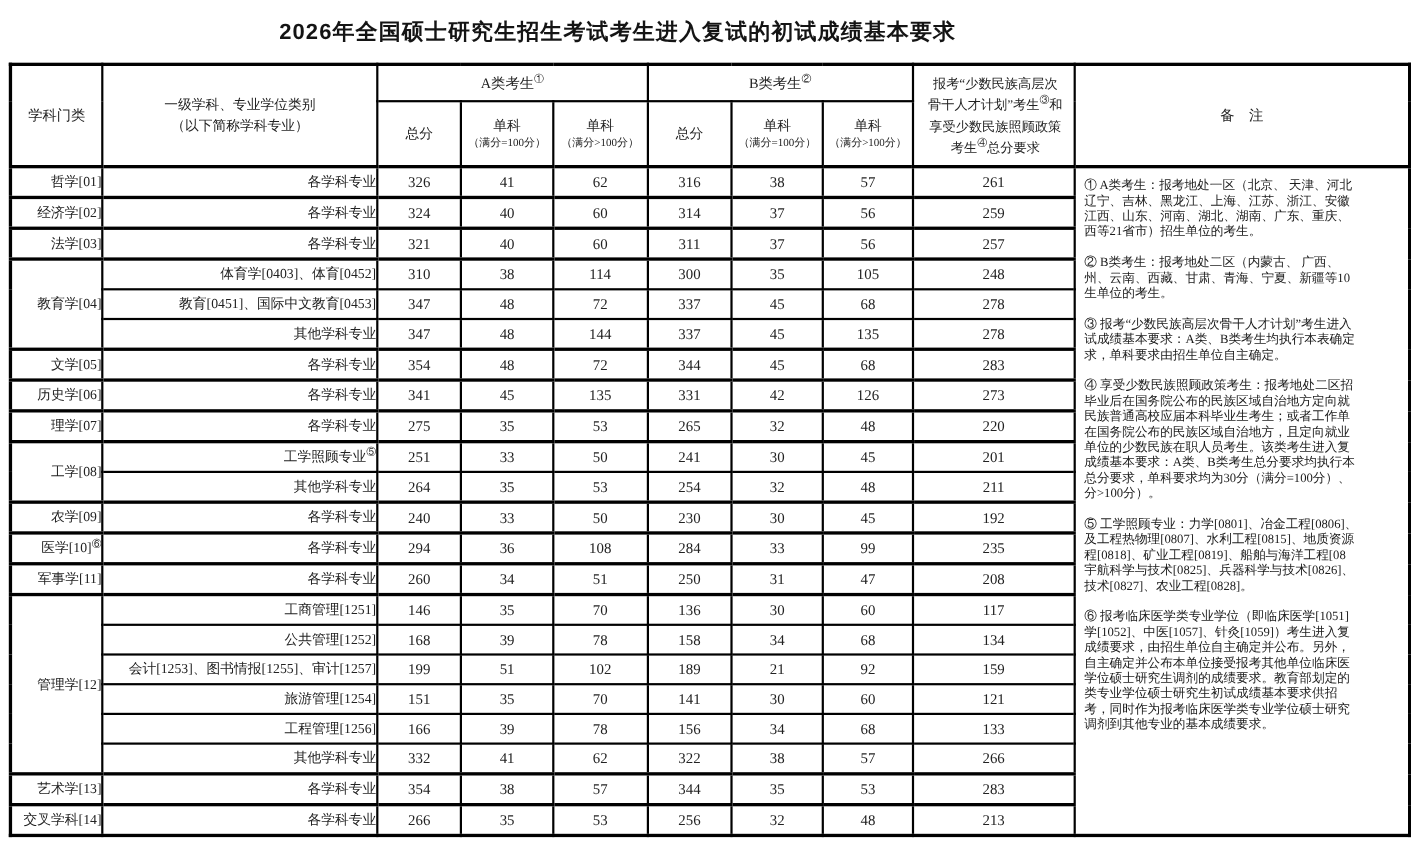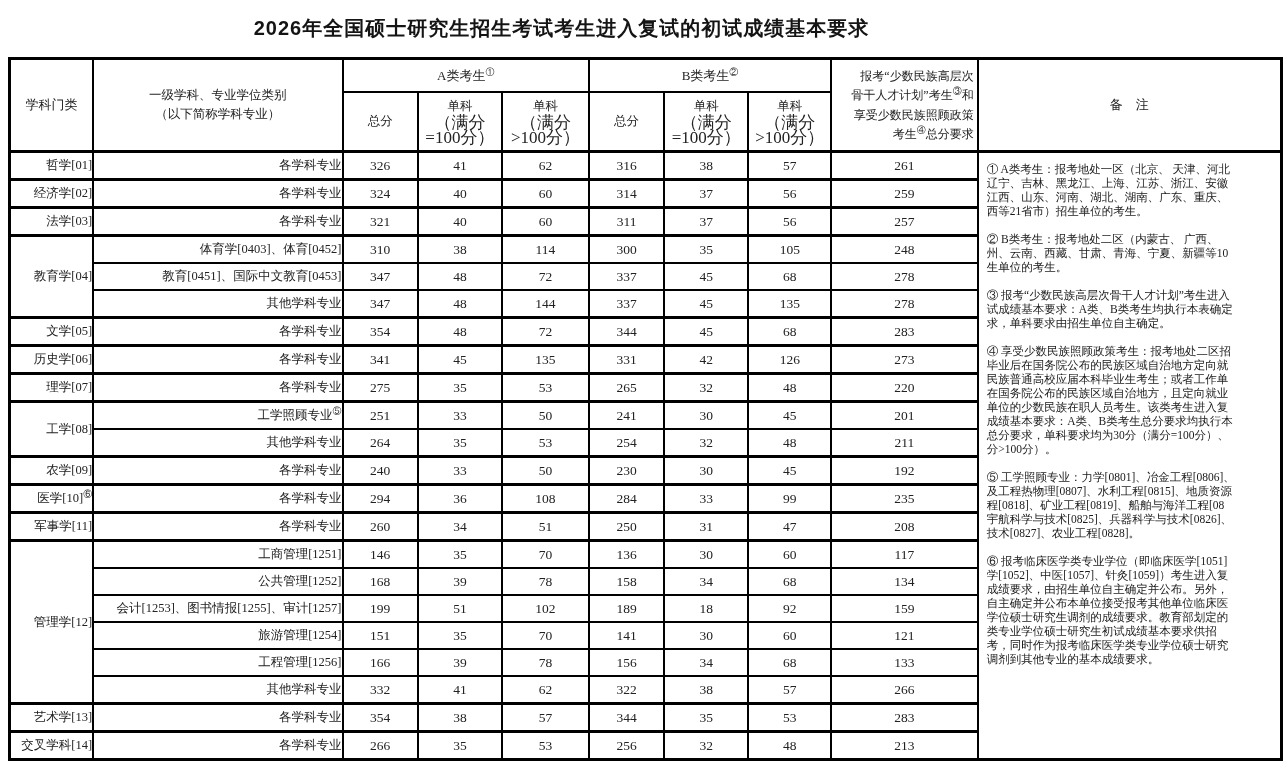--- a/index.html
+++ b/index.html
@@ -22,23 +22,23 @@
     border-left:2px solid #000;border-right:2px solid #000;
     border-top:2px solid #000;border-bottom:2px solid #000;
     padding:0;font-weight:normal;overflow:hidden;
   }
   thead tr.hrow1 th{height:31px;}
   thead tr.hrow2 th{height:57px;border-bottom:3px solid #000;}
   th.rowspan2{border-bottom:3px solid #000;}
   th{font-size:13px;text-align:center;vertical-align:middle;color:#222;margin-left:8px;}
   th .hline{line-height:19px;font-size:12.5px;}
   th.h-sub .big{font-size:12.5px;line-height:17px;}
-  th.h-sub .small{font-size:17px;line-height:15px;}
+  th.h-sub .small{font-size:10px;line-height:15px;}
   th.h-minority{
-    text-align:right;vertical-align:middle;padding:1px 3px 0 6px;
+    text-align:center;vertical-align:middle;padding:1px 3px 0 6px;
     font-size:12px;line-height:19.5px;white-space:nowrap;
   }
   th.h-remarks{font-size:13px;}
   sup.circ{font-size:9px;line-height:0;vertical-align:super;}
   tbody td{height:25px;vertical-align:middle;color:#222;}
   tbody tr.group-start td{border-top:3px solid #000;}
   td.cat{
     text-align:right;padding-left:3px;font-size:12.5px;white-space:nowrap;
   }
   td.major{
@@ -334,21 +334,21 @@
           <td class="num">34</td>
           <td class="num">68</td>
           <td class="num">134</td>
         </tr>
         <tr>
           <td class="major">会计[1253]、图书情报[1255]、审计[1257]</td>
           <td class="num">199</td>
           <td class="num">51</td>
           <td class="num">102</td>
           <td class="num">189</td>
-          <td class="num">18</td>
+          <td class="num">21</td>
           <td class="num">92</td>
           <td class="num">159</td>
         </tr>
         <tr>
           <td class="major">旅游管理[1254]</td>
           <td class="num">151</td>
           <td class="num">35</td>
           <td class="num">70</td>
           <td class="num">141</td>
           <td class="num">30</td>

